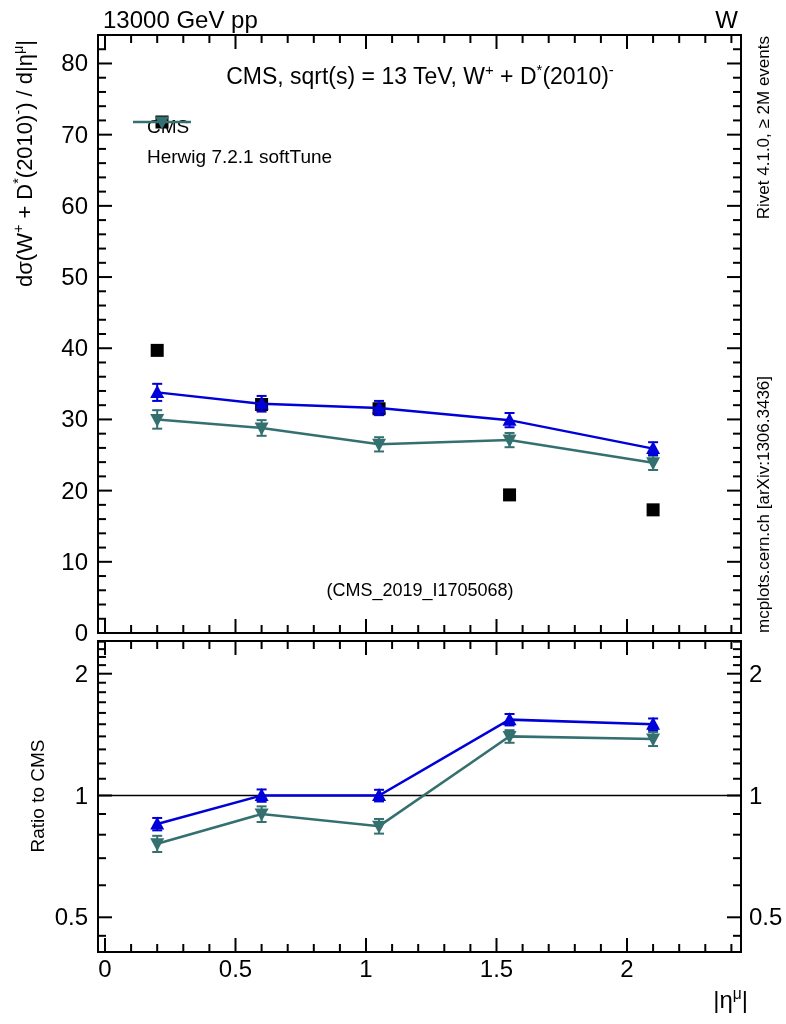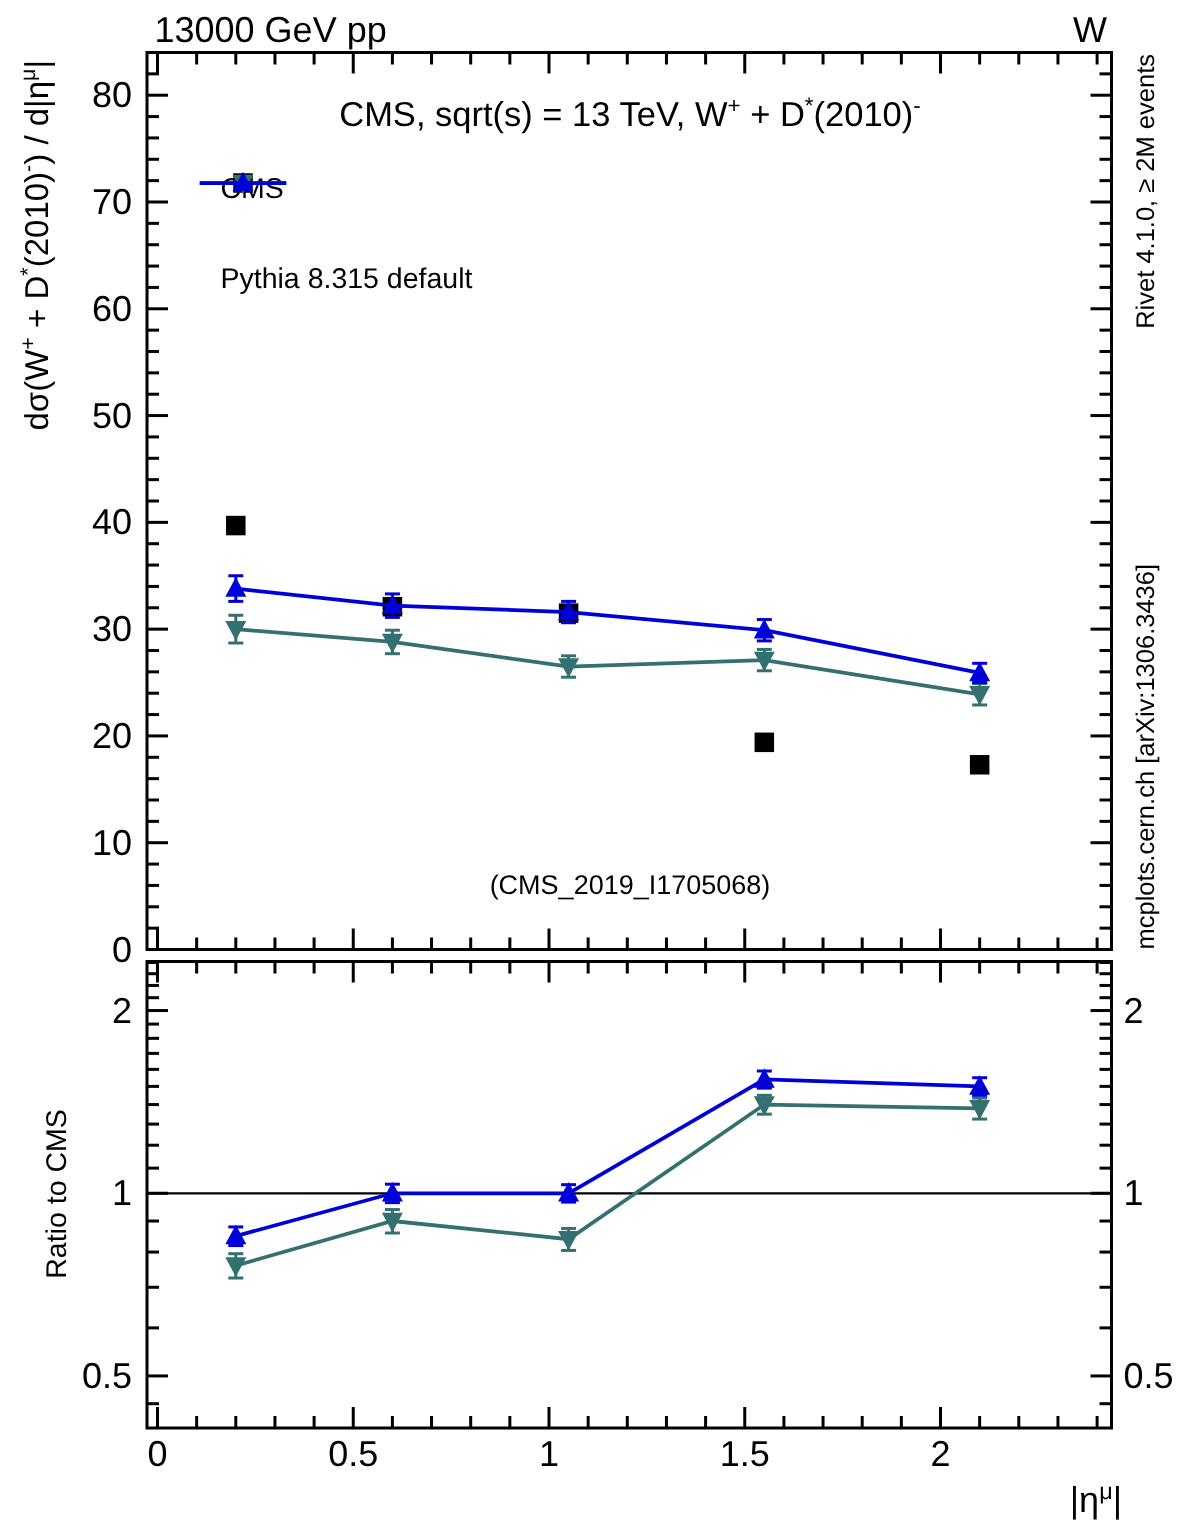--- a/index.html
+++ b/index.html
@@ -392,23 +392,17 @@
         <svg width="58" height="20" class="mk">
           <rect x="22.5" y="3.5" width="13" height="13" fill="#000000"></rect>
         </svg>
         <span class="lbl">CMS</span>
       </div>
       <div class="legend-row">
         <svg width="58" height="20" class="mk">
           <line x1="0" y1="10" x2="58" y2="10" stroke="#347070" stroke-width="2.5"></line>
           <polygon points="29,17.5 36,4.5 22,4.5" fill="#347070"></polygon>
         </svg>
-      </div>
-      <div class="legend-row">
-        <svg width="58" height="20" class="mk">
-          <line x1="0" y1="10" x2="58" y2="10" stroke="#0000d8" stroke-width="2.5"></line>
-          <polygon points="29,2.5 36,15.5 22,15.5" fill="#0000d8"></polygon>
-        </svg>
-        <span class="lbl">Pythia 8.315 default</span>
+        <span class="lbl">Herwig 7.2.1 softTune</span>
       </div>
     </div>
 
 </div>
 
 </body></html>

